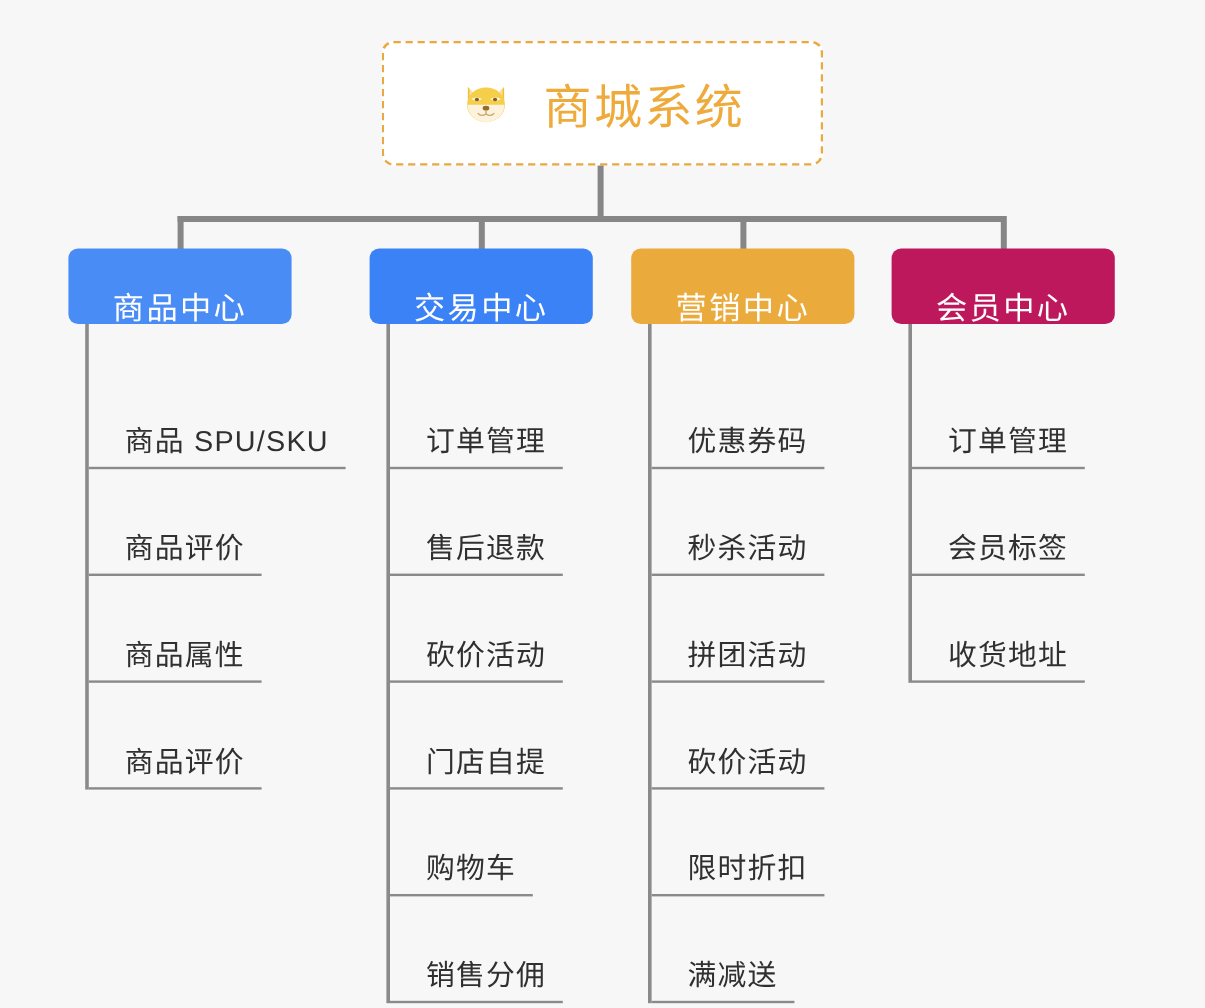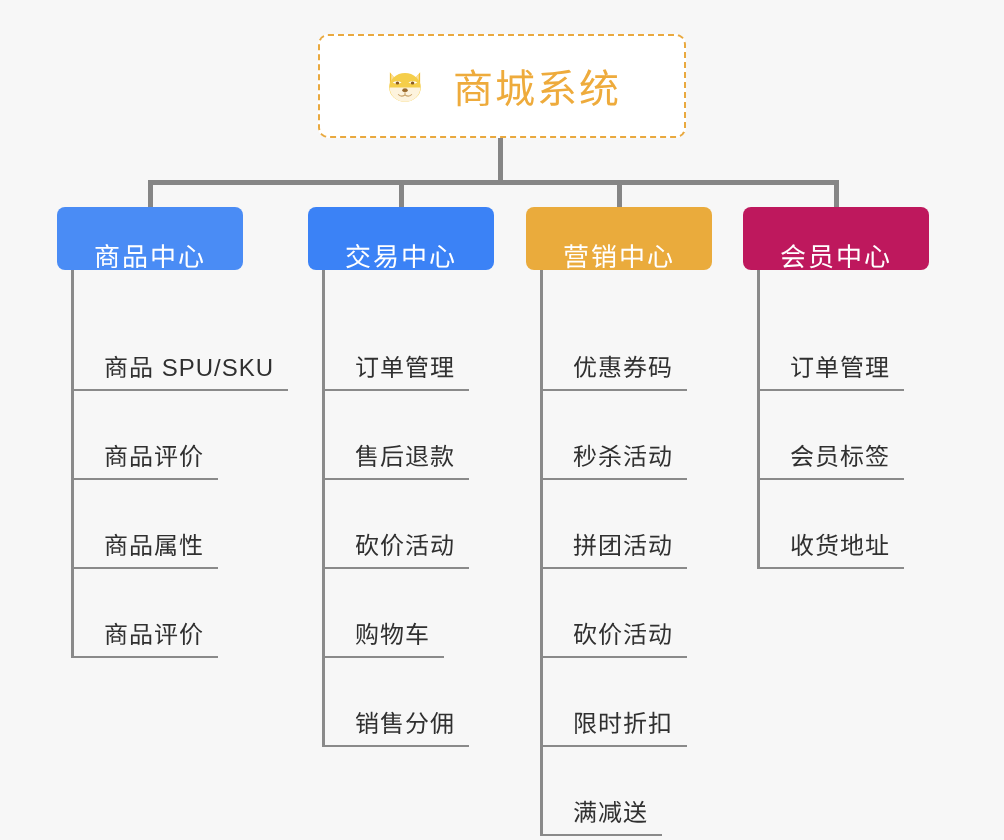--- a/index.html
+++ b/index.html
@@ -212,20 +212,23 @@
         <div class="leaf-item">
             <span class="leaf-inner"><span class="leaf-text">订单管理</span></span>
           </div>
         <div class="leaf-item">
             <span class="leaf-inner"><span class="leaf-text">售后退款</span></span>
           </div>
         <div class="leaf-item">
             <span class="leaf-inner"><span class="leaf-text">砍价活动</span></span>
           </div>
         <div class="leaf-item">
+            <span class="leaf-inner"><span class="leaf-text">门店自提</span></span>
+          </div>
+        <div class="leaf-item">
             <span class="leaf-inner"><span class="leaf-text">购物车</span></span>
           </div>
         <div class="leaf-item">
             <span class="leaf-inner"><span class="leaf-text">销售分佣</span></span>
           </div>
       </div>
     </div>
 
     <div class="branch branch-3">
       <div class="branch-header">

